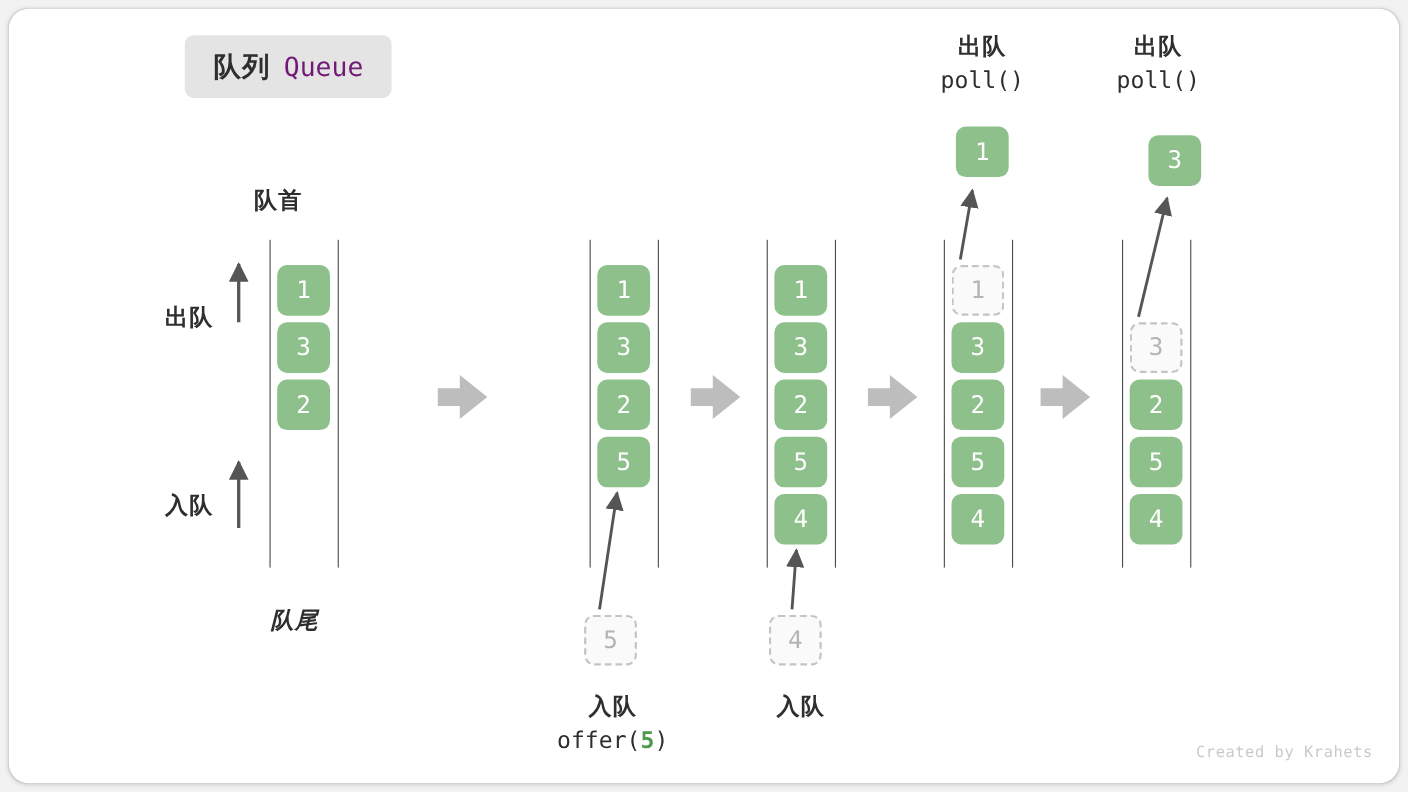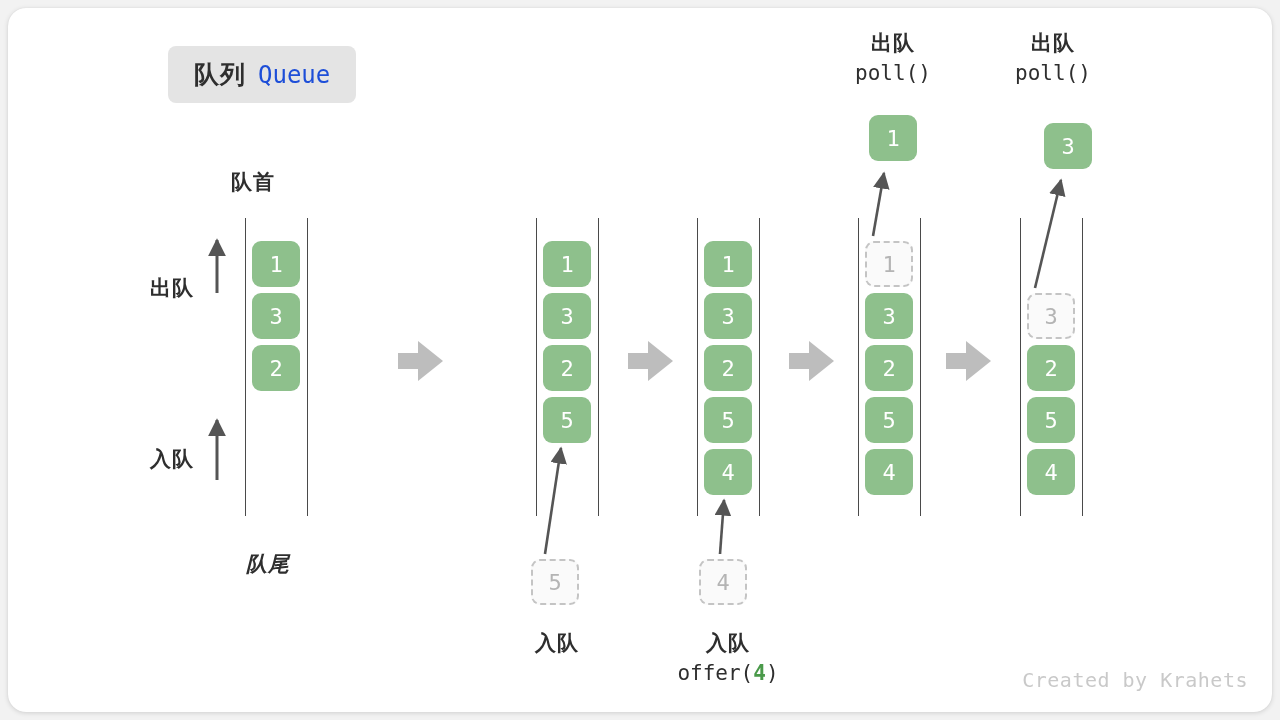--- a/index.html
+++ b/index.html
@@ -22,37 +22,37 @@
     background: #ffffff;
     border-radius: 18px;
     box-shadow: 0 1px 5px rgba(0,0,0,0.14), 0 0 1px rgba(0,0,0,0.10);
     overflow: hidden;
   }
   .abs { position: absolute; }
 
   
   #title-badge {
     left: 160px;
-    top: 38px;
+    top: 24px;
     background: #e4e4e4;
     border-radius: 8px;
     padding: 12px 26px;
     display: flex;
     align-items: baseline;
     gap: 12px;
   }
   #title-badge .cn {
     font-size: 25px;
     font-weight: bold;
     color: #2e2e2e;
     letter-spacing: 1px;
   }
   #title-badge .en {
     font-size: 24px;
-    color: #1d4ed8;
+    color: #701a75;
     font-family: "DejaVu Sans Mono", "Liberation Mono", monospace;
   }
 
   
   .cn-label {
     font-size: 21px;
     font-weight: bold;
     color: #2e2e2e;
     letter-spacing: 1px;
     white-space: nowrap;
@@ -104,21 +104,21 @@
     color: #b4b4b4;
     border: 2px dashed #c4c4c4;
   }
 
   
   #overlay { left: 0; top: 0; width: 1264px; height: 704px; pointer-events: none; }
 
   #credit {
     right: 24px;
     bottom: 20px;
-    font-size: 20px;
+    font-size: 14px;
     color: #c9c9c9;
     font-family: "DejaVu Sans Mono", "Liberation Mono", monospace;
     letter-spacing: 0.5px;
   }
 </style>
 </head>
 <body>
 
 <div id="card">
 
@@ -141,33 +141,33 @@
 
   <div class="abs rail" style="left:528px; top:210px; height:298px;"></div>
   <div class="abs rail" style="left:590px; top:210px; height:298px;"></div>
   <div class="abs box filled" style="left:535px; top:233px;">1</div>
   <div class="abs box filled" style="left:535px; top:285px;">3</div>
   <div class="abs box filled" style="left:535px; top:337px;">2</div>
   <div class="abs box filled" style="left:535px; top:389px;">5</div>
   <div class="abs box ghost" style="left:523px; top:551px;">5</div>
   <div class="abs op-label" style="left:469px; top:620px; width:160px;">
     <span class="cn">入队</span>
+    <span class="code"><span>offer(</span><span class="num">5</span><span>)</span></span>
   </div>
 
   <div class="abs rail" style="left:689px; top:210px; height:298px;"></div>
   <div class="abs rail" style="left:751px; top:210px; height:298px;"></div>
   <div class="abs box filled" style="left:696px; top:233px;">1</div>
   <div class="abs box filled" style="left:696px; top:285px;">3</div>
   <div class="abs box filled" style="left:696px; top:337px;">2</div>
   <div class="abs box filled" style="left:696px; top:389px;">5</div>
   <div class="abs box filled" style="left:696px; top:441px;">4</div>
   <div class="abs box ghost" style="left:691px; top:551px;">4</div>
   <div class="abs op-label" style="left:640px; top:620px; width:160px;">
     <span class="cn">入队</span>
-    <span class="code"><span>offer(</span><span class="num">4</span><span>)</span></span>
   </div>
 
   <div class="abs rail" style="left:850px; top:210px; height:298px;"></div>
   <div class="abs rail" style="left:912px; top:210px; height:298px;"></div>
   <div class="abs box ghost" style="left:857px; top:233px;">1</div>
   <div class="abs box filled" style="left:857px; top:285px;">3</div>
   <div class="abs box filled" style="left:857px; top:337px;">2</div>
   <div class="abs box filled" style="left:857px; top:389px;">5</div>
   <div class="abs box filled" style="left:857px; top:441px;">4</div>
   <div class="abs box filled" style="left:861px; top:107px;">1</div>

